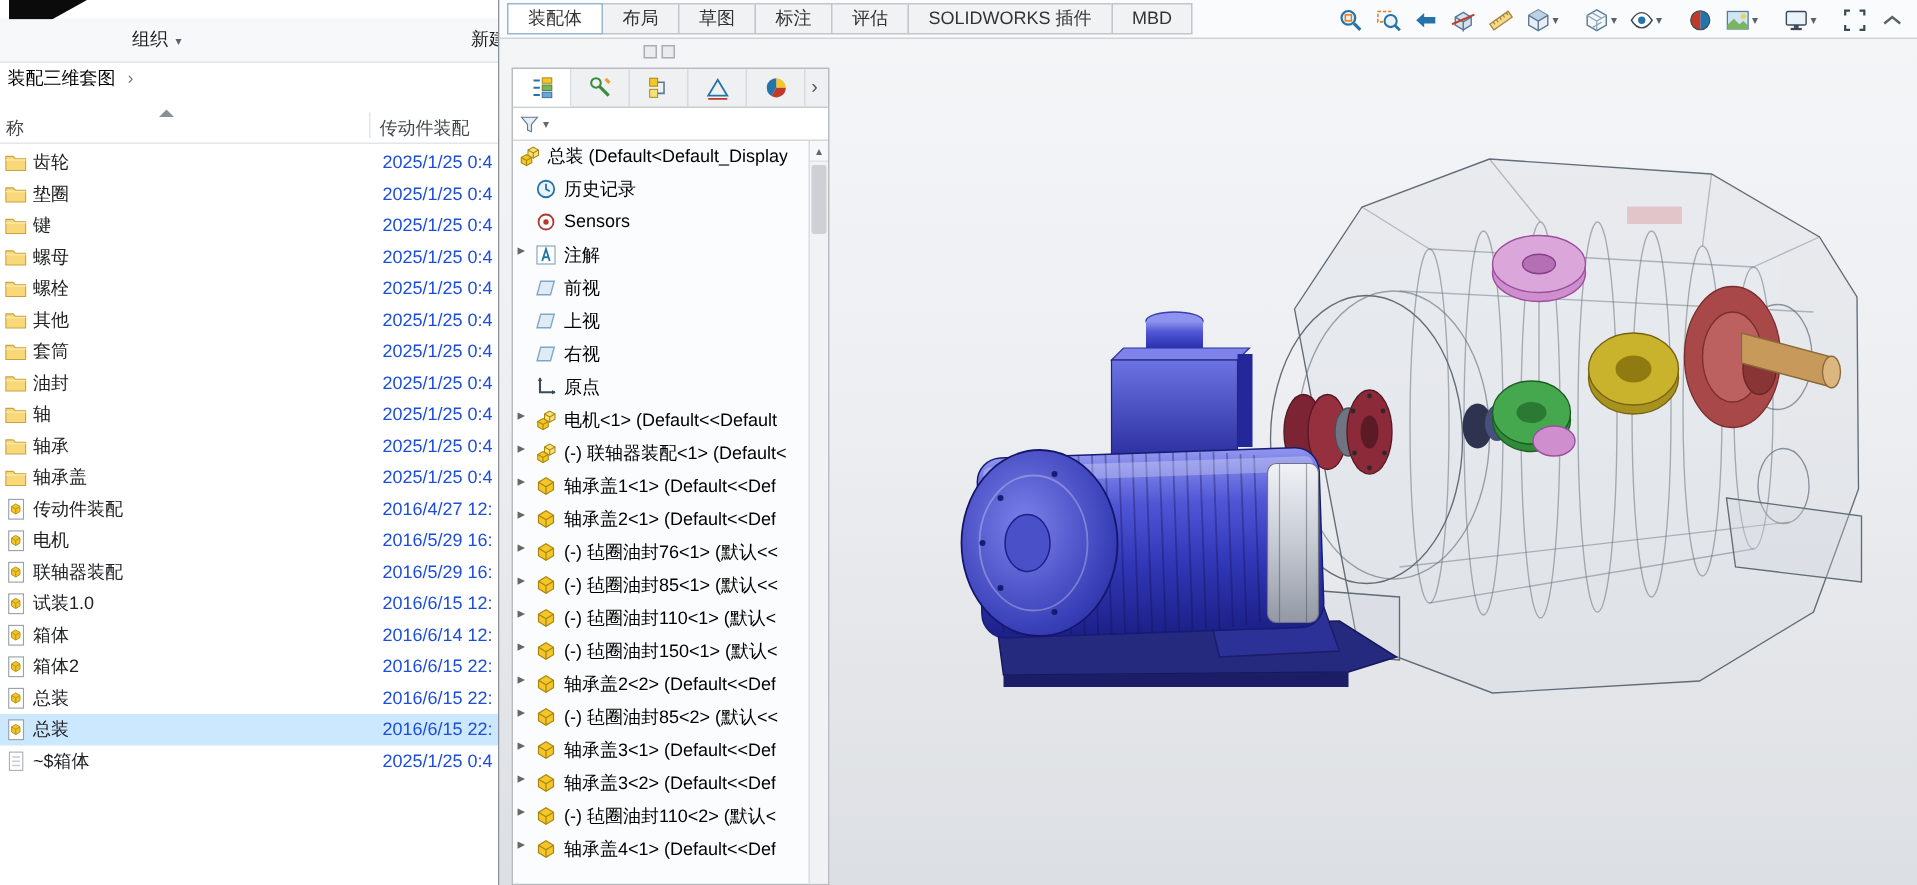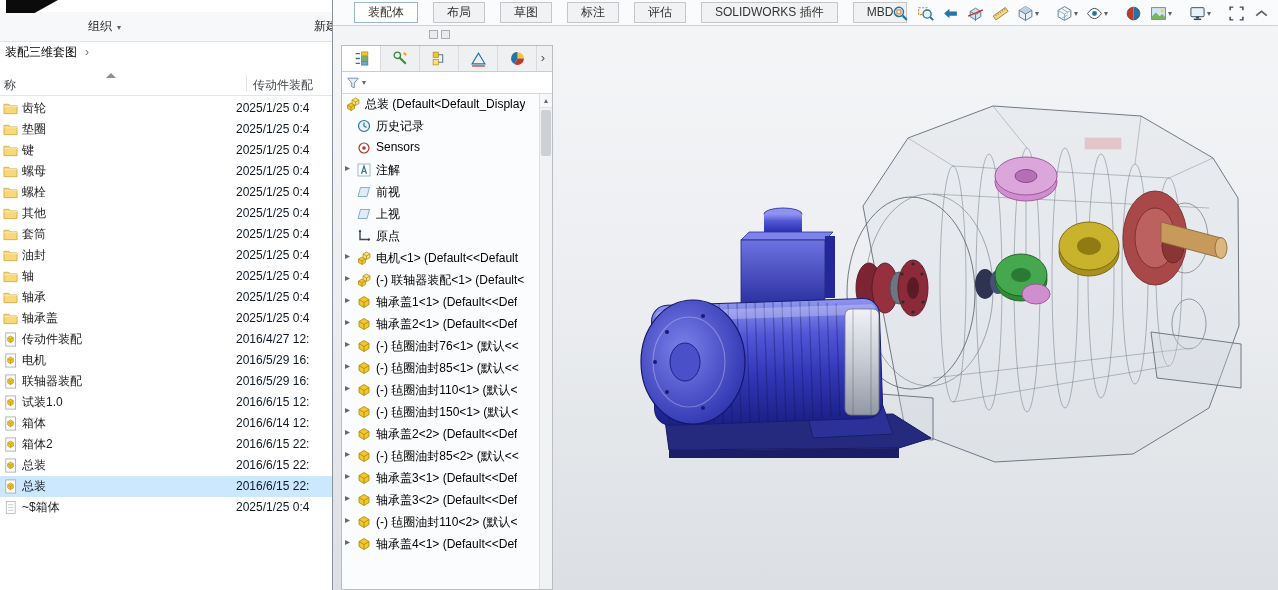--- a/index.html
+++ b/index.html
@@ -21,28 +21,28 @@
 .exp-head .h-name{position:absolute;left:4px;top:5px;}
 .exp-head .sort{position:absolute;left:106px;top:1px;width:0;height:0;
   border-left:5px solid transparent;border-right:5px solid transparent;border-bottom:5px solid #8a8f94;}
 .exp-head .vline{position:absolute;left:246px;top:3px;bottom:3px;width:1px;background:#e3e5e8;}
 .exp-head .h-date{position:absolute;left:253px;top:5px;}
 .exp-list{position:absolute;top:98px;left:0;right:0;bottom:0;overflow:hidden;}
 .frow{position:relative;height:21px;line-height:21px;overflow:hidden;text-align:center;}
 .frow.selected{background:#cce8ff;}
 .frow .ficon{position:absolute;left:3px;top:3px;width:15px;height:15px;}
 .frow .fname{position:absolute;left:22px;color:#202124;white-space:nowrap;}
-.frow .fdate{position:absolute;left:236px;color:#0f172a;white-space:nowrap;}
+.frow .fdate{position:absolute;left:255px;color:#1d4ed8;white-space:nowrap;}
 
 
 #sw{position:absolute;left:332px;top:0;width:946px;height:590px;background:#e8eaed;border-left:1px solid #8a919a;}
 .sw-tabs{position:absolute;left:0;top:0;right:0;height:26px;background:#fafbfc;border-bottom:1px solid #d0d3d6;
   display:flex;align-items:center;padding-left:5px;z-index:4;}
 .swtab{height:21px;line-height:19px;padding:0 13px;border:1px solid #c3c7cb;background:#f1f2f4;
-  color:#333;margin-right:-1px;display:flex;align-items:center;white-space:nowrap;cursor:default;margin-left:16px;}
+  color:#333;margin-right:-1px;display:flex;align-items:center;white-space:nowrap;cursor:default;}
 .swtab.active{background:#fff;border-color:#9ab6cc;position:relative;z-index:1;}
 
 
 .hud{position:absolute;right:6px;top:1px;height:24px;display:flex;align-items:center;gap:4px;z-index:5;}
 .hicon{display:flex;align-items:center;height:22px;padding:1px 2px;border-radius:2px;cursor:default;}
 .hicon svg{width:17px;height:17px;display:block;}
 .hicon.has-dd::after{content:"\25BE";font-size:8px;color:#5a6268;margin-left:1px;}
 .hicon.grp{margin-left:9px;}
 
 
@@ -703,20 +703,27 @@
           </div>
 
           <div class="trow">
             <span class="arrow"></span>
             <svg class="ticon">
               <use href="#sym-plane"></use>
             </svg>
             <span class="tlabel">上视</span>
           </div>
 
+          <div class="trow">
+            <span class="arrow"></span>
+            <svg class="ticon">
+              <use href="#sym-plane"></use>
+            </svg>
+            <span class="tlabel">右视</span>
+          </div>
 
           <div class="trow">
             <span class="arrow"></span>
             <svg class="ticon">
               <use href="#sym-origin"></use>
             </svg>
             <span class="tlabel">原点</span>
           </div>
 
           <div class="trow">

